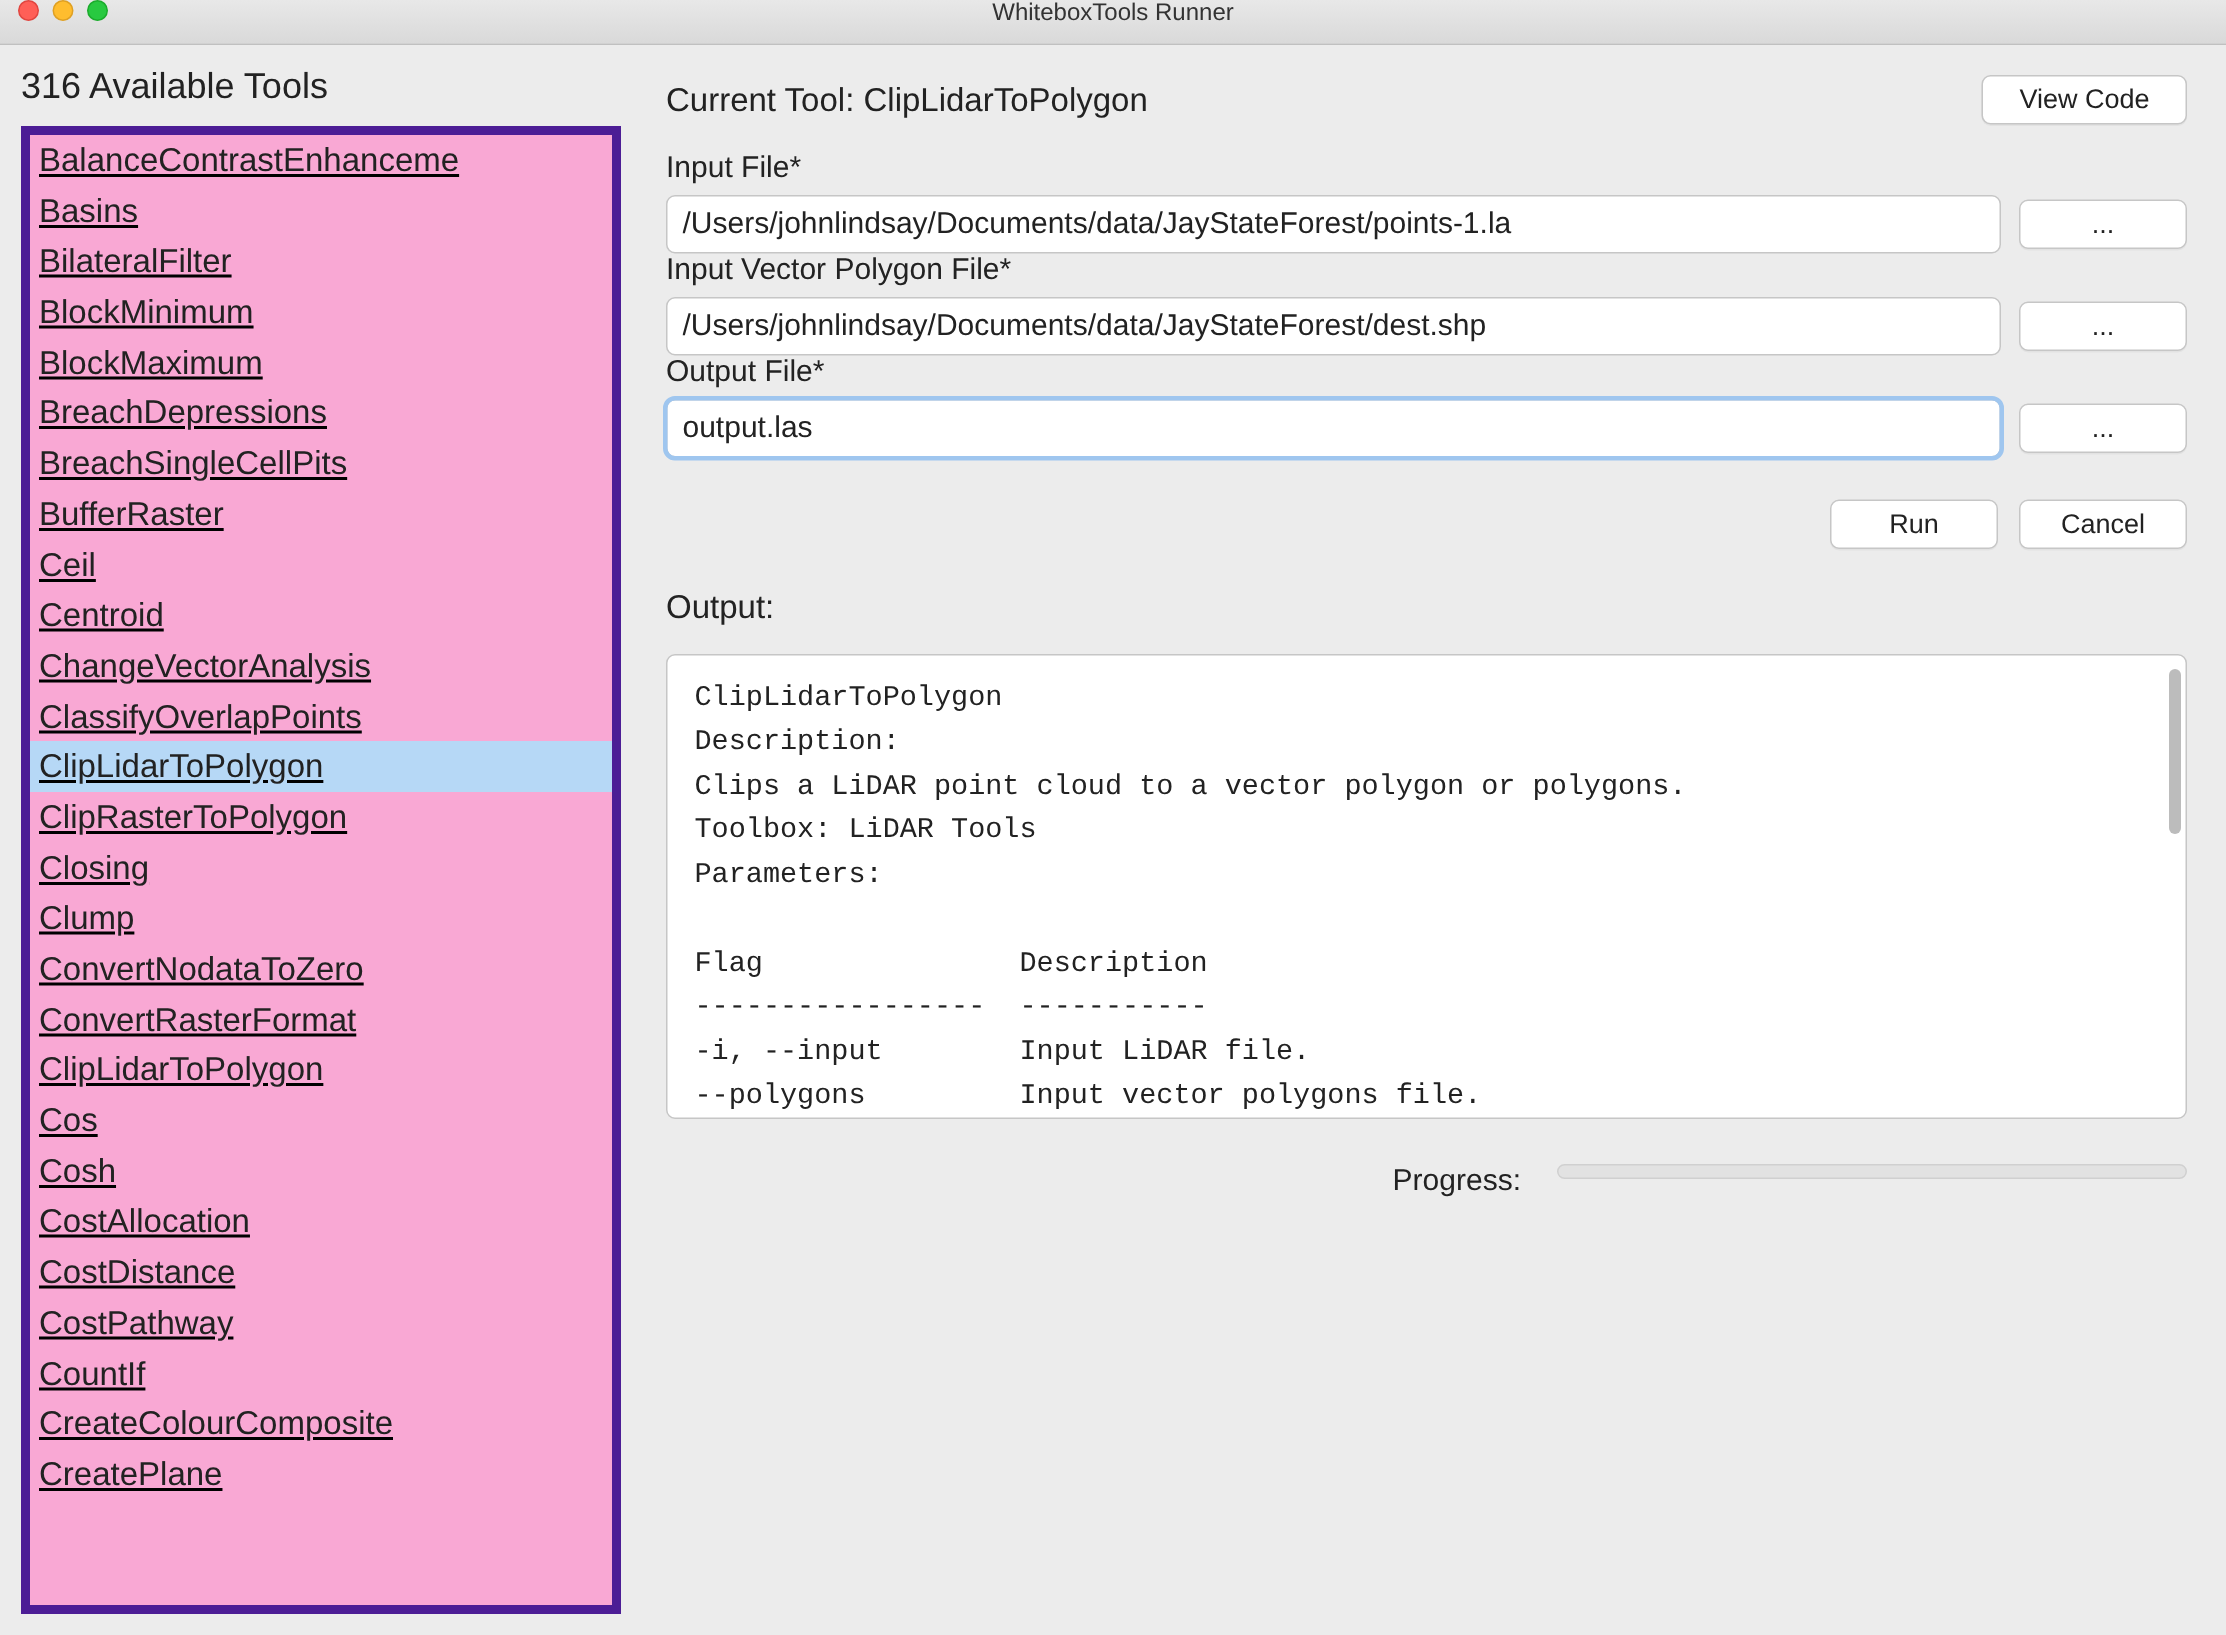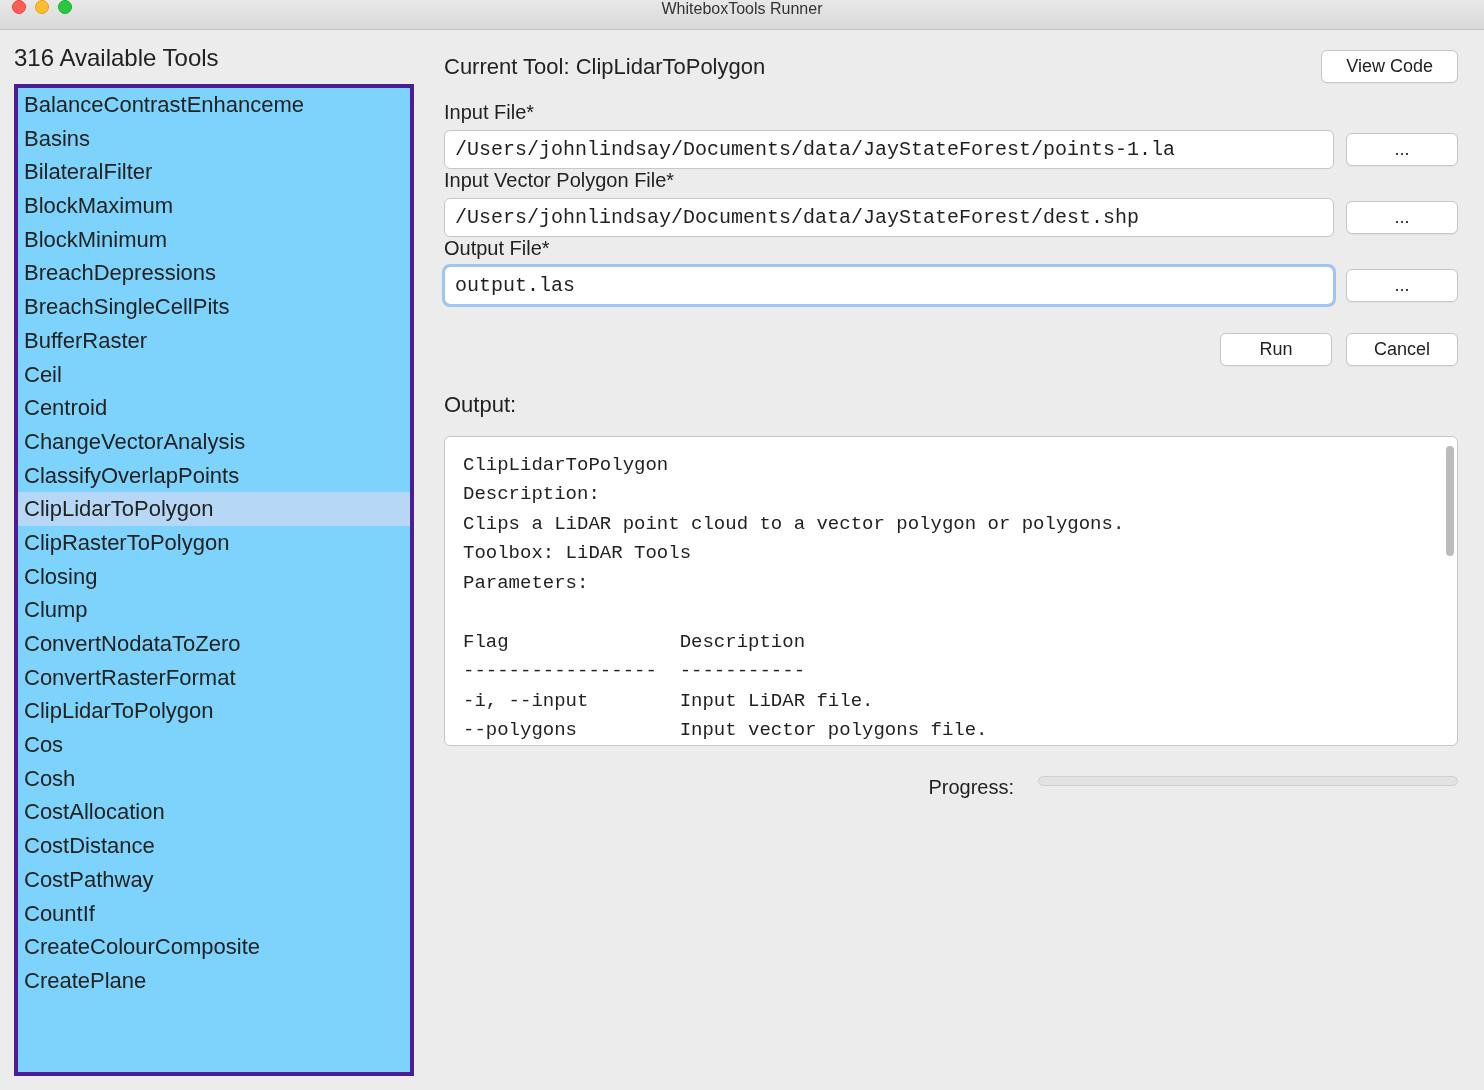--- a/index.html
+++ b/index.html
@@ -58,23 +58,24 @@
     }
     .sidebar-title {
       font-size: 24px;
       color: #222;
       padding: 0 0 12px 0;
       font-weight: 400;
     }
     .tool-list-wrap {
       flex: 1;
       position: relative;
-      background: #7dd3fc;
-      border: 4px solid #4c1d95;
+      background: #f9a8d4;
+      border: 6px solid #4c1d95;
       overflow: hidden;
+      text-decoration: underline;
     }
     .tool-list {
       height: 100%;
       overflow-y: hidden;
     }
     .tool-item {
       font-size: 22px;
       color: #222;
       padding: 2px 6px;
       white-space: nowrap;
@@ -129,21 +130,21 @@
       align-items: center;
     }
     .text-input {
       flex: 1;
       background: #fff;
       border: 1px solid #c6c6c6;
       border-radius: 6px;
       font-size: 20px;
       padding: 7px 10px;
       color: #222;
-      font-family: Liberation Mono, monospace;
+      font-family: Liberation Sans, sans-serif;
     }
     .text-input.focused {
       outline: 3px solid #9fc6ef;
       outline-offset: -1px;
     }
     .browse-btn {
       min-width: 112px;
     }
     .action-row {
       display: flex;
@@ -213,22 +214,22 @@
   </div>
 
   <div class="body">
     <div class="sidebar">
       <div class="sidebar-title">316 Available Tools</div>
       <div class="tool-list-wrap">
         <div class="tool-list" id="tool-list">
             <div class="tool-item">BalanceContrastEnhanceme</div>
             <div class="tool-item">Basins</div>
             <div class="tool-item">BilateralFilter</div>
+            <div class="tool-item">BlockMinimum</div>
             <div class="tool-item">BlockMaximum</div>
-            <div class="tool-item">BlockMinimum</div>
             <div class="tool-item">BreachDepressions</div>
             <div class="tool-item">BreachSingleCellPits</div>
             <div class="tool-item">BufferRaster</div>
             <div class="tool-item">Ceil</div>
             <div class="tool-item">Centroid</div>
             <div class="tool-item">ChangeVectorAnalysis</div>
             <div class="tool-item">ClassifyOverlapPoints</div>
             <div class="tool-item selected">ClipLidarToPolygon</div>
             <div class="tool-item">ClipRasterToPolygon</div>
             <div class="tool-item">Closing</div>

